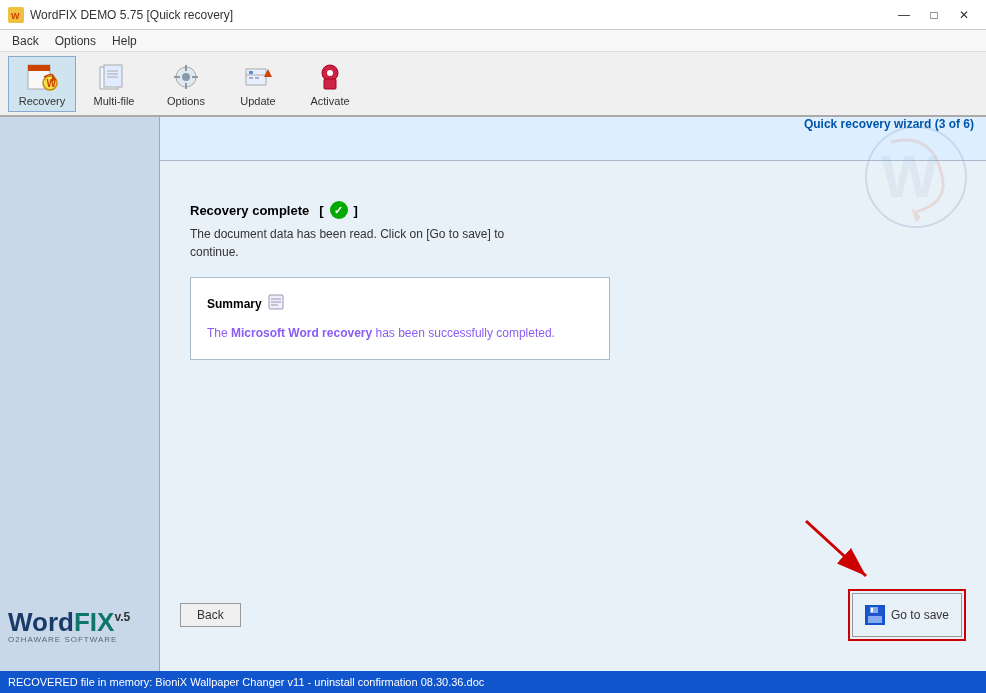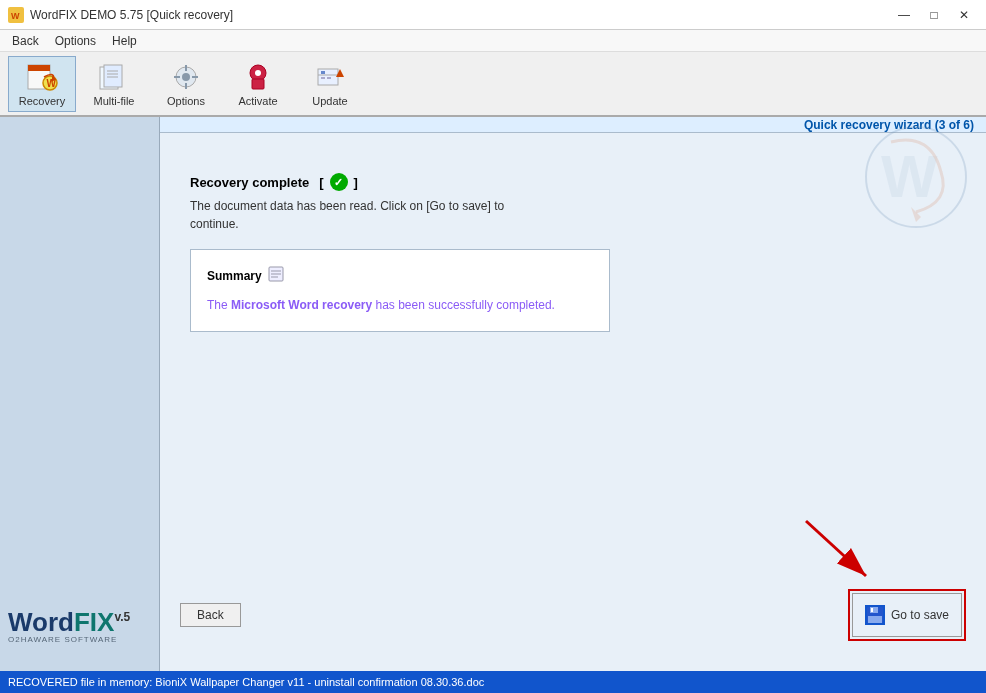--- a/index.html
+++ b/index.html
@@ -113,23 +113,22 @@
     
     .content {
       flex: 1;
       background: #e8f0f8;
       position: relative;
       overflow: hidden;
     }
     .wizard-header {
       background: #ddeeff;
       border-bottom: 1px solid #aabbcc;
-      height: 16px;
-      display: flex;
-      align-items: center;
+      height: 44px;
+      display: flex;
       justify-content: flex-end;
       padding: 0 12px;
       font-size: 12px;
       color: #0055aa;
       font-weight: bold;
     }
 
     .content-body {
       padding: 40px 30px 20px 30px;
       position: relative;
@@ -344,40 +343,40 @@
         <rect x="4" y="15" width="6" height="2" fill="#8899aa"></rect>
         <rect x="22" y="15" width="6" height="2" fill="#8899aa"></rect>
       </svg>
     </div>
     <span>Options</span>
   </button>
 
   <button class="toolbar-btn">
     <div class="toolbar-icon">
       <svg width="32" height="32" viewBox="0 0 32 32">
-        <circle cx="16" cy="12" r="8" fill="#cc2244" stroke="#aa0022" stroke-width="1"></circle>
-        <rect x="10" y="18" width="12" height="10" fill="#cc2244" stroke="#aa0022" stroke-width="1" rx="1"></rect>
-        <circle cx="16" cy="12" r="3" fill="white"></circle>
-      </svg>
-    </div>
-    <span>Activate</span>
-  </button>
-
-  <button class="toolbar-btn">
-    <div class="toolbar-icon">
-      <svg width="32" height="32" viewBox="0 0 32 32">
         <rect x="4" y="8" width="20" height="16" fill="#e8f0ff" stroke="#aaa" stroke-width="1"></rect>
         <line x1="4" y1="14" x2="24" y2="14" stroke="#aaa" stroke-width="1"></line>
         <rect x="7" y="10" width="4" height="3" fill="#6688cc"></rect>
         <rect x="7" y="16" width="4" height="2" fill="#aac"></rect>
         <rect x="13" y="16" width="4" height="2" fill="#aac"></rect>
         <polygon points="26,8 30,16 22,16" fill="#cc4400"></polygon>
       </svg>
     </div>
     <span>Update</span>
+  </button>
+
+  <button class="toolbar-btn">
+    <div class="toolbar-icon">
+      <svg width="32" height="32" viewBox="0 0 32 32">
+        <circle cx="16" cy="12" r="8" fill="#cc2244" stroke="#aa0022" stroke-width="1"></circle>
+        <rect x="10" y="18" width="12" height="10" fill="#cc2244" stroke="#aa0022" stroke-width="1" rx="1"></rect>
+        <circle cx="16" cy="12" r="3" fill="white"></circle>
+      </svg>
+    </div>
+    <span>Activate</span>
   </button>
 </div>
 
 <div style="display:flex; height: 554px; position: relative;">
 
   <div class="sidebar" style="position:relative;">
     <div class="sidebar-brand">
       <div style="font-size:26px; font-weight:bold; color:#1a3a6a; line-height:1;">
         <span>Word</span><span style="color:#0f766e;">FIX</span><span style="font-size:12px; vertical-align:super; color:#333;">v.5</span>
       </div>

